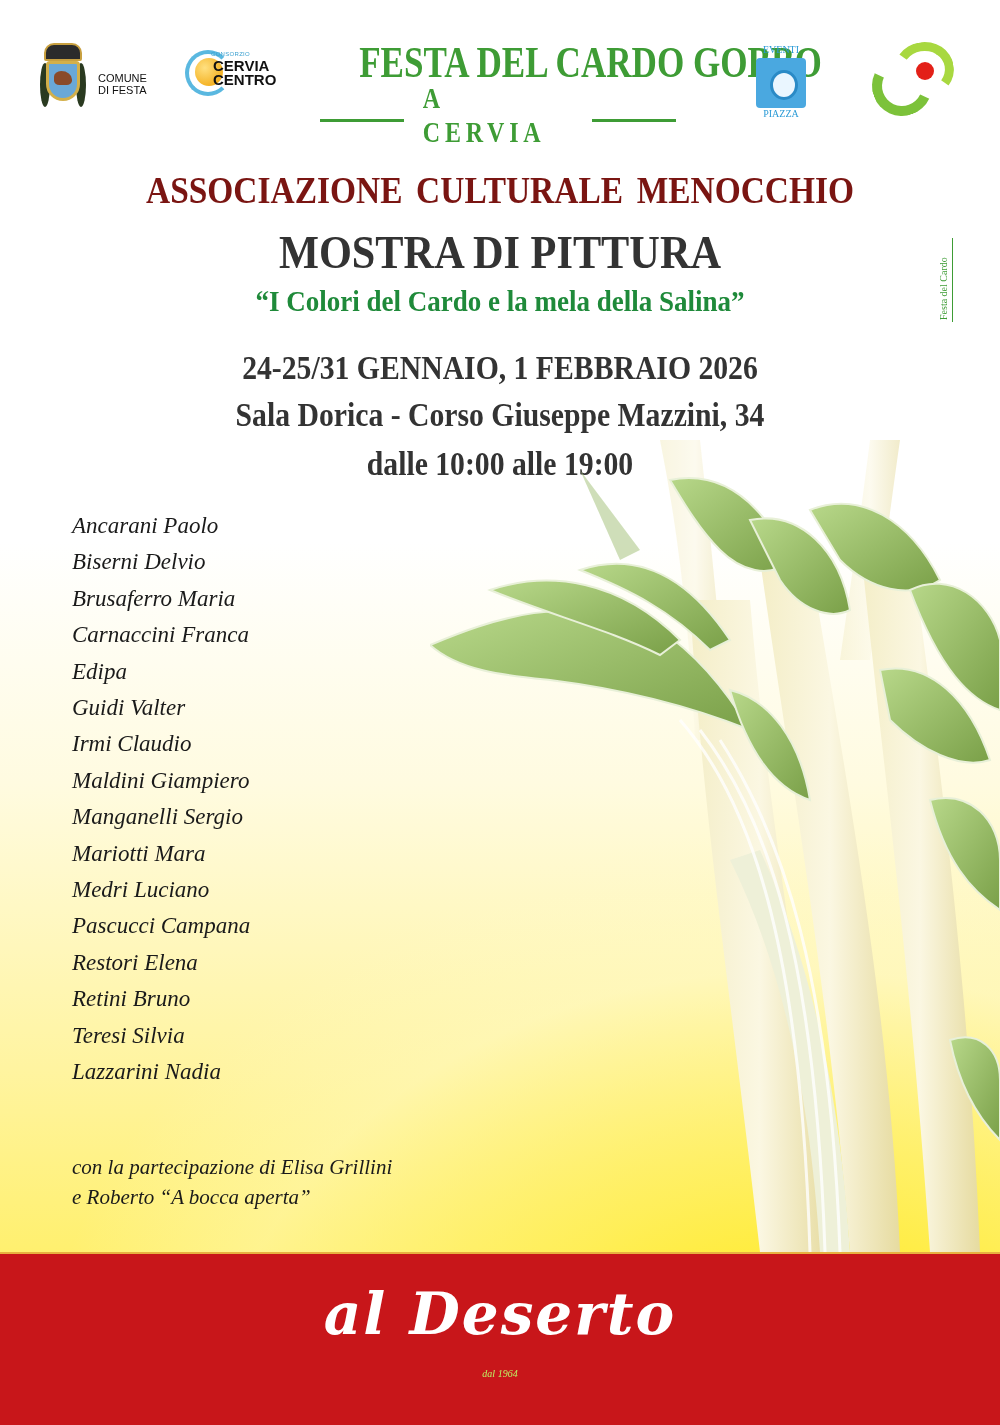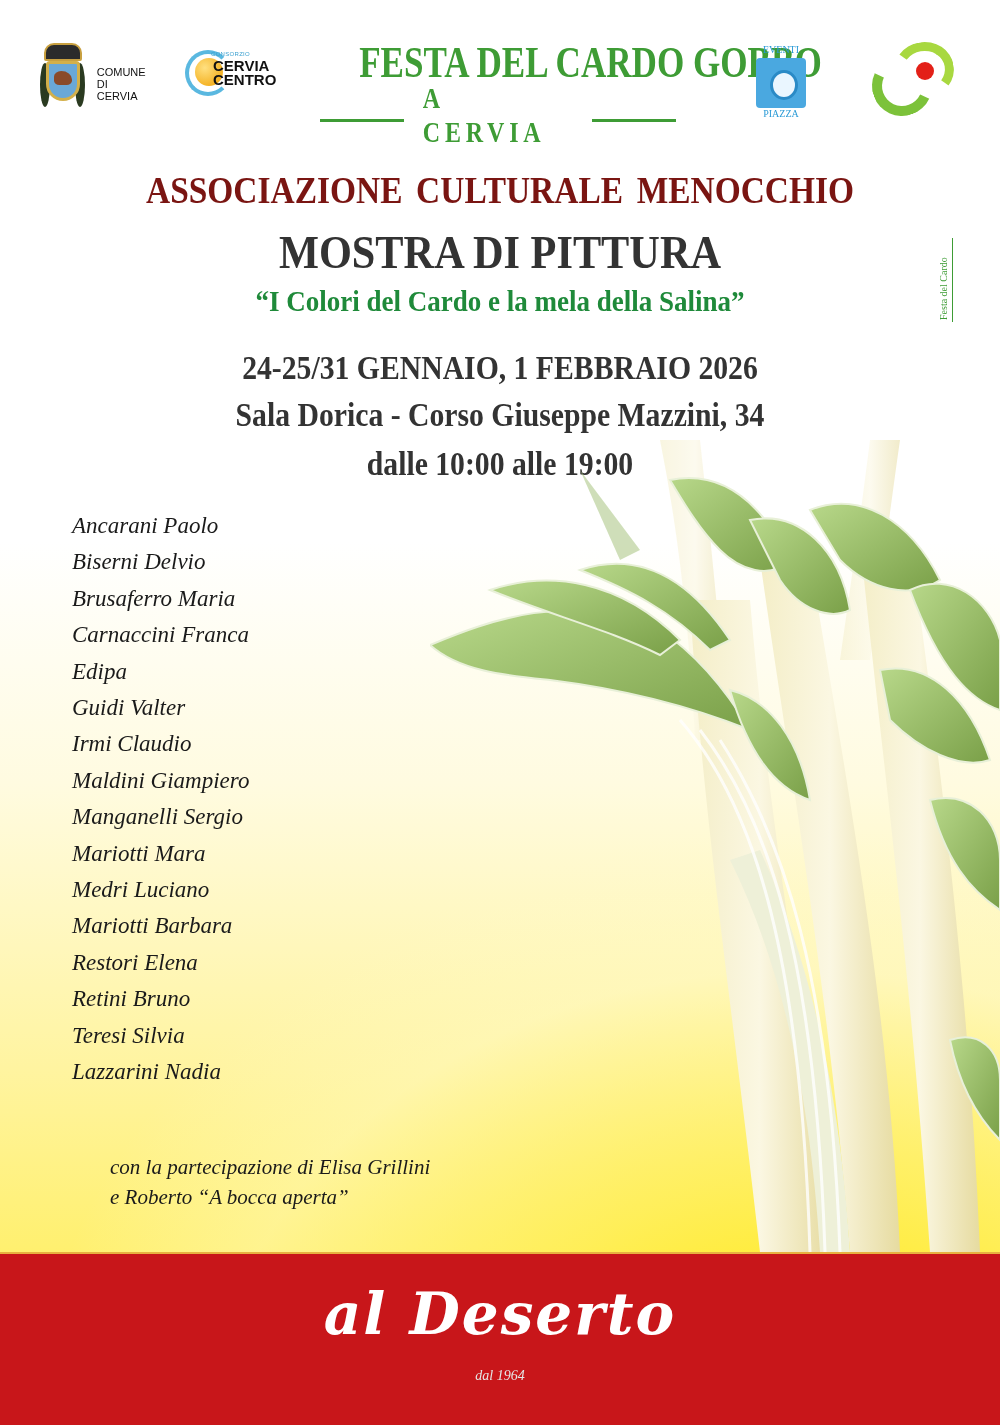--- a/index.html
+++ b/index.html
@@ -60,43 +60,43 @@
     .date-line { top: 350px; }
     .venue-line { top: 397px; }
     .hours-line { top: 446px; }
 
     
     .plant { position: absolute; left: 430px; top: 440px; width: 570px; height: 812px; pointer-events: none; }
 
     
     .artists { position: absolute; left: 72px; top: 508px; list-style: none; }
     .artists li { font-family: "Liberation Serif", serif; font-style: italic; font-size: 23px; line-height: 36.4px; color: #1a1a1a; white-space: nowrap; }
-    .participation { position: absolute; left: 72px; top: 1152px; font-family: "Liberation Serif", serif; font-style: italic; font-size: 21px; line-height: 30px; color: #1a1a1a; margin-left: 38px; }
+    .participation { position: absolute; left: 72px; top: 1152px; font-family: "Liberation Serif", serif; font-style: italic; font-size: 21px; line-height: 30px; color: #1a1a1a; }
 
     
     .footer { position: absolute; left: 0; top: 1252px; width: 1000px; height: 173px; background: #c8161a; border-top: 2px solid #e8b040; }
     .footer-brand { position: absolute; left: 0; top: 26px; width: 1000px; text-align: center; font-family: "DejaVu Serif", serif; font-weight: bold; font-style: italic; font-size: 58px; color: #ffffff; letter-spacing: 2px; }
-    .footer-since { position: absolute; left: 0; top: 114px; width: 1000px; text-align: center; font-family: "Liberation Serif", serif; font-style: italic; font-size: 14px; color: #e5e5e5; }
+    .footer-since { position: absolute; left: 0; top: 114px; width: 1000px; text-align: center; font-family: "Liberation Serif", serif; font-style: italic; font-size: 10px; color: #bef264; }
   </style>
 </head>
 <body>
 
 <div class="poster">
 
   <div class="logo-cervia">
     <div class="crest">
       <div class="leaves-l"></div>
         <div class="leaves-r"></div>
       <div class="crown"></div>
       <div class="shield"></div>
       <div class="deer"></div>
     </div>
     <div class="cervia-text">
       <div>COMUNE</div>
-      <div>DI CERVIA</div>
+      <div>DI FESTA</div>
     </div>
   </div>
 
   <div class="logo-consorzio">
     <div class="ring"></div>
     <div class="sun"></div>
     <div class="consorzio-small">CONSORZIO</div>
     <div class="consorzio-big">
       <div>CERVIA</div>
       <div>CENTRO</div>
@@ -185,21 +185,21 @@
     <li>Biserni Delvio</li>
     <li>Brusaferro Maria</li>
     <li>Carnaccini Franca</li>
     <li>Edipa</li>
     <li>Guidi Valter</li>
     <li>Irmi Claudio</li>
     <li>Maldini Giampiero</li>
     <li>Manganelli Sergio</li>
     <li>Mariotti Mara</li>
     <li>Medri Luciano</li>
-    <li>Mariotti Barbara</li>
+    <li>Pascucci Campana</li>
     <li>Restori Elena</li>
     <li>Retini Bruno</li>
     <li>Teresi Silvia</li>
     <li>Lazzarini Nadia</li>
   </ul>
 
   <div class="participation">
     <div>con la partecipazione di Elisa Grillini</div>
     <div>e Roberto “A bocca aperta”</div>
   </div>

